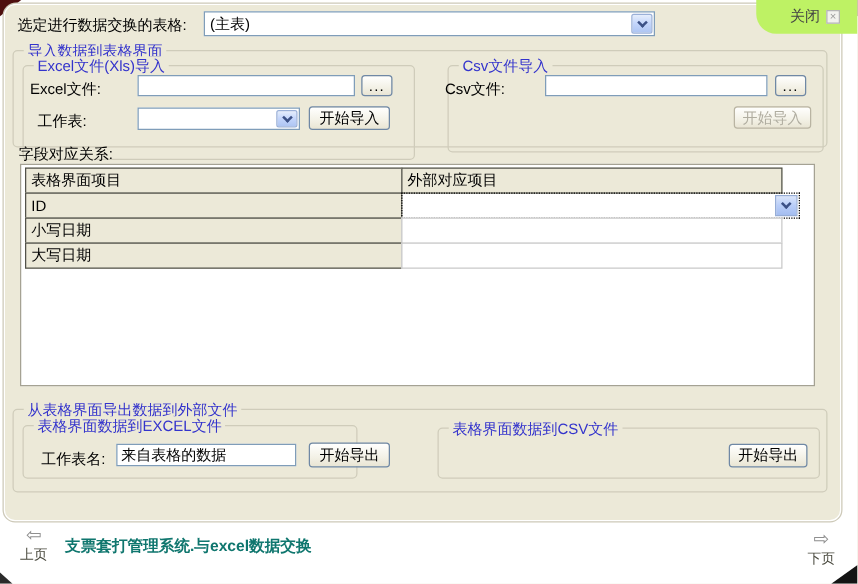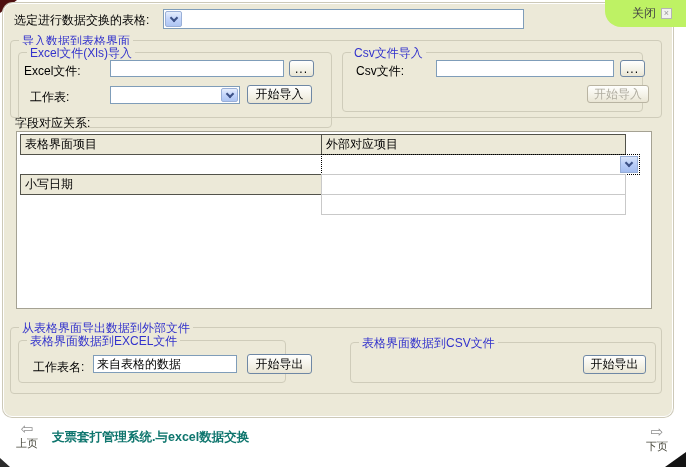--- a/index.html
+++ b/index.html
@@ -103,20 +103,21 @@
 
 <div class="panel"></div>
 
 <div class="close-tab">
   <span class="txt">关闭</span>
   <span class="close-box">×</span>
 </div>
 
 <div class="lbl" style="left:14px; top:12px;">选定进行数据交换的表格:</div>
 <div class="combo" style="left:163px; top:9px; width:361px; height:20px;">
+  <span class="val">(主表)</span>
   <span class="btn-arrow">
       <span class="chev"></span>
     </span>
 </div>
 
 <div class="groupbox" style="left:10px; top:40px; width:652px; height:78px;">
   <span class="gb-title">导入数据到表格界面</span>
 </div>
 
 <div class="groupbox" style="left:18px; top:52px; width:314px; height:76px;">
@@ -127,44 +128,46 @@
 <button class="xp-btn dots" style="left:289px; top:60px; width:25px; height:17px;">...</button>
 <div class="lbl" style="left:30px; top:89px;">工作表:</div>
 <div class="combo" style="left:110px; top:86px; width:130px; height:18px;">
   <span class="val"></span>
   <span class="btn-arrow">
       <span class="chev"></span>
     </span>
 </div>
 <button class="xp-btn" style="left:247px; top:85px; width:65px; height:19px;">开始导入</button>
 
-<div class="groupbox" style="left:342px; top:52px; width:301px; height:60px;text-align:right;">
+<div class="groupbox" style="left:358px; top:52px; width:301px; height:70px;text-align:right;">
   <span class="gb-title">Csv文件导入</span>
 </div>
 <div class="lbl" style="left:356px; top:63px;">Csv文件:</div>
 <input class="tbox" style="left: 436px; top: 60px; width: 178px; height: 17px;" value="">
 <button class="xp-btn dots" style="left:620px; top:60px; width:25px; height:17px;">...</button>
 <button class="xp-btn disabled" style="left:587px; top:85px; width:62px; height:18px;">开始导入</button>
 
 <div class="lbl" style="left:15px; top:115px;">字段对应关系:</div>
 <div class="grid-wrap">
 
   <div class="cell fixed" style="left:3px;  top:2px;  width:302px; height:21px;">表格界面项目</div>
   <div class="cell fixed" style="left:304px; top:2px; width:305px; height:21px;">外部对应项目</div>
 
+  <div class="cell fixed" style="left:3px;  top:22px; width:302px; height:21px;">ID</div>
   <div class="cell-combo" style="left:305px; top:23px; width:317px; height:19px;">
     <span class="val" style="padding:0 4px;"></span>
     <span class="btn-arrow">
         <span class="chev"></span>
       </span>
   </div>
 
   <div class="cell fixed" style="left:3px;  top:42px; width:302px; height:21px;">小写日期</div>
   <div class="cell free" style="left:304px; top:42px; width:305px; height:21px;"></div>
 
+  <div class="cell fixed" style="left:3px;  top:62px; width:302px; height:21px;">大写日期</div>
   <div class="cell free" style="left:304px; top:62px; width:305px; height:21px;"></div>
 </div>
 
 <div class="groupbox" style="left:10px; top:327px; width:652px; height:67px;">
   <span class="gb-title">从表格界面导出数据到外部文件</span>
 </div>
 
 <div class="groupbox" style="left:18px; top:340px; width:268px; height:43px;">
   <span class="gb-title">表格界面数据到EXCEL文件</span>
 </div>

